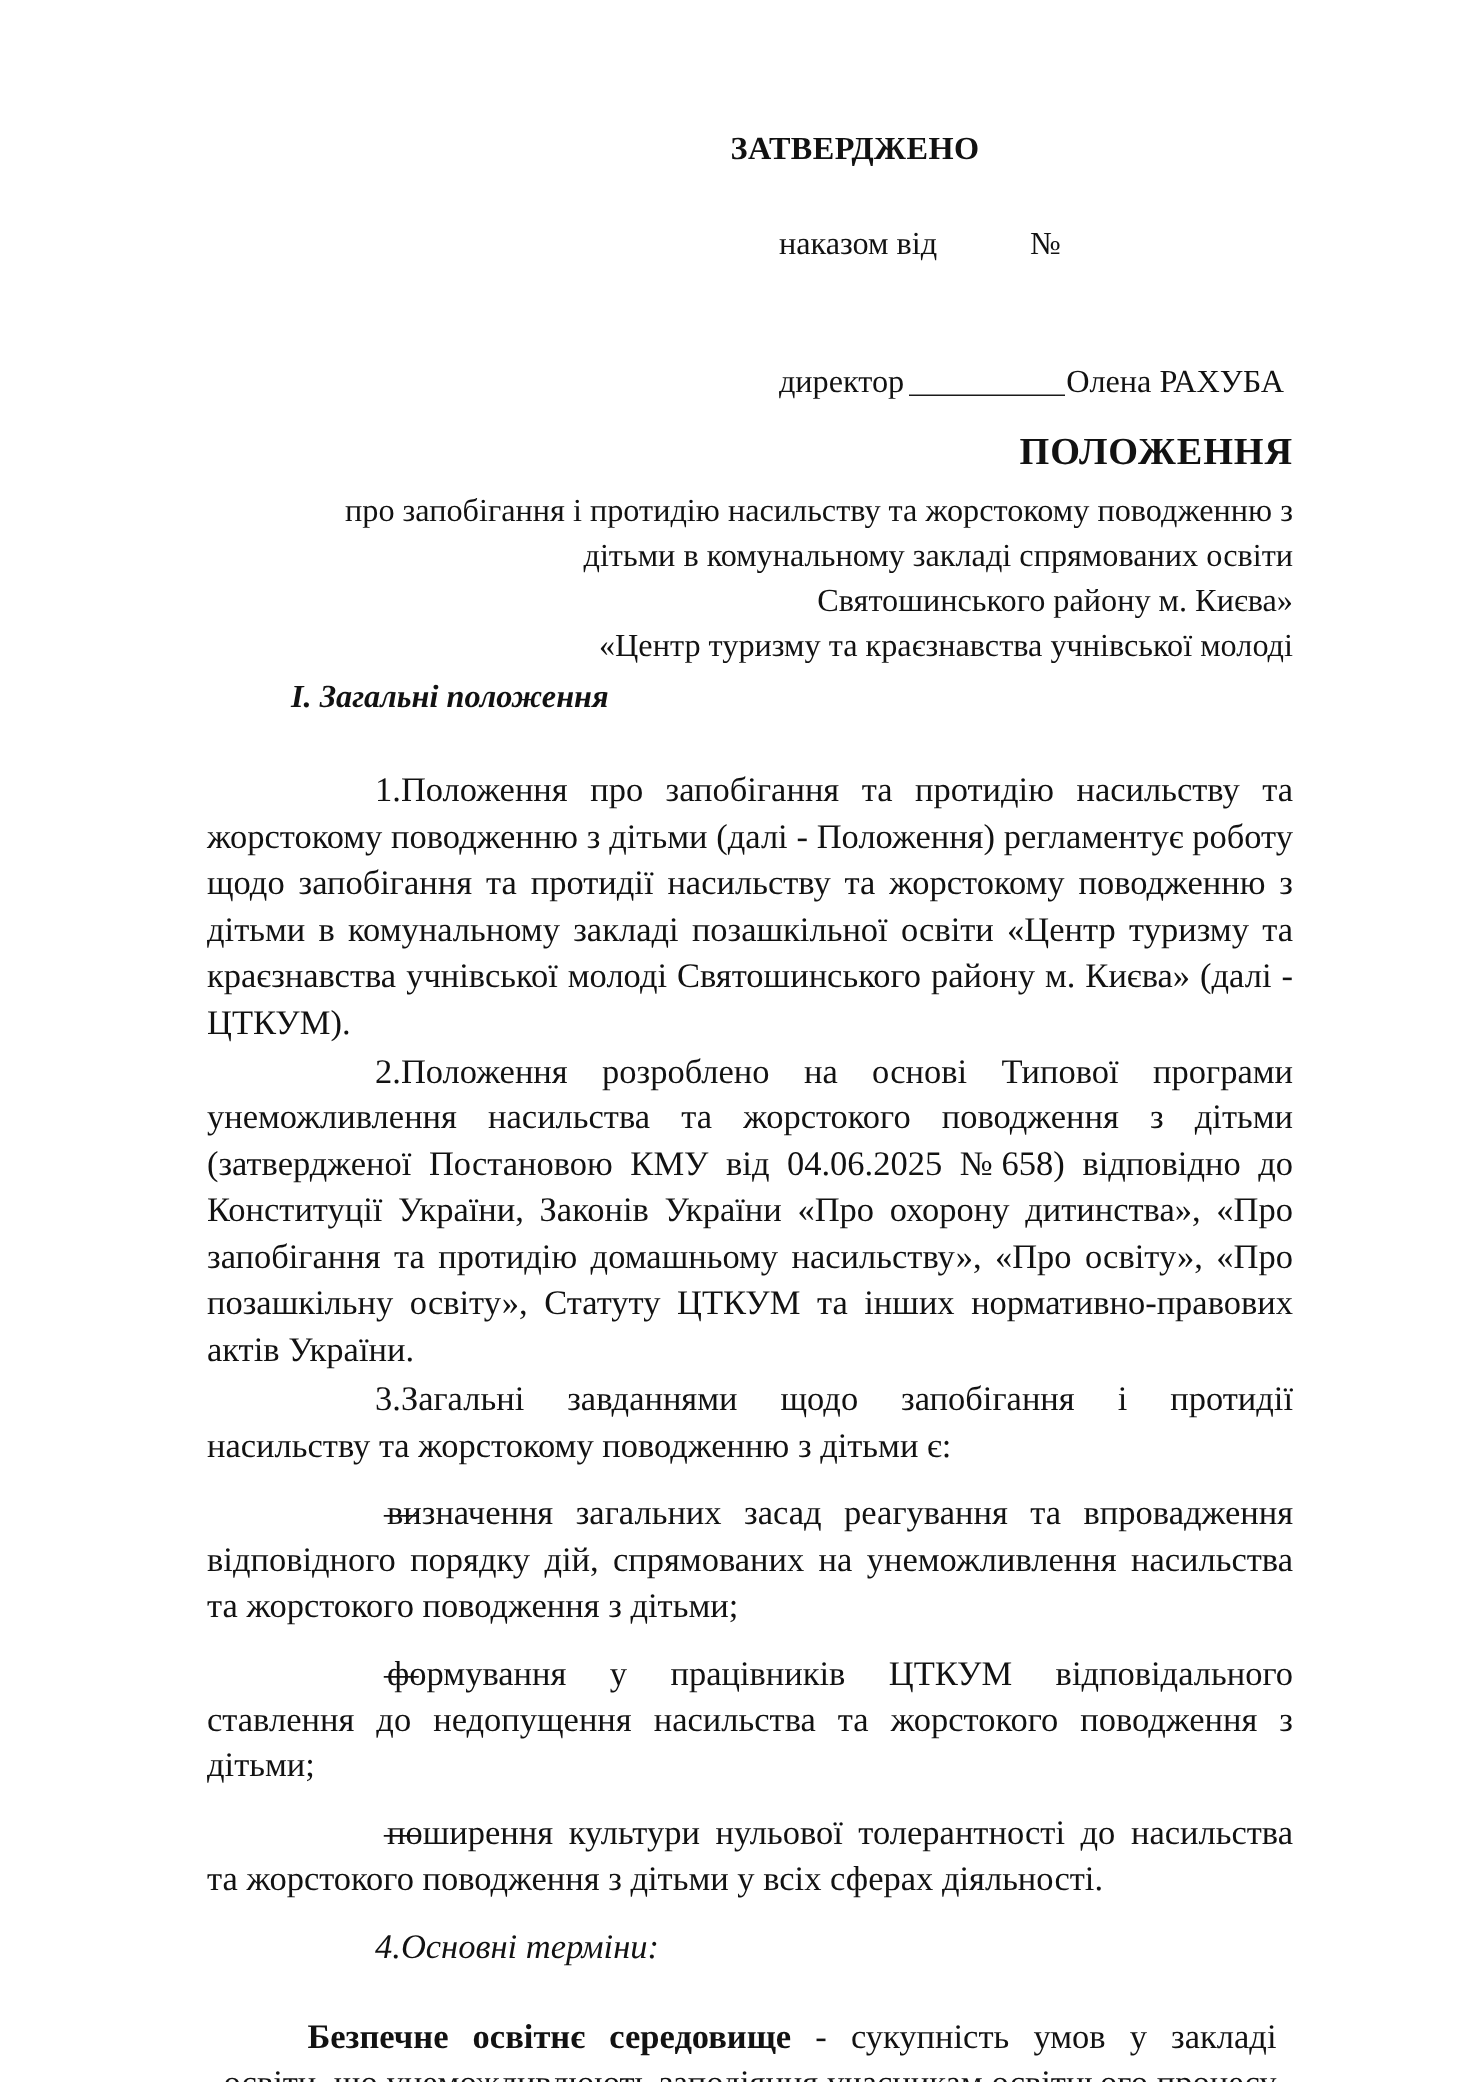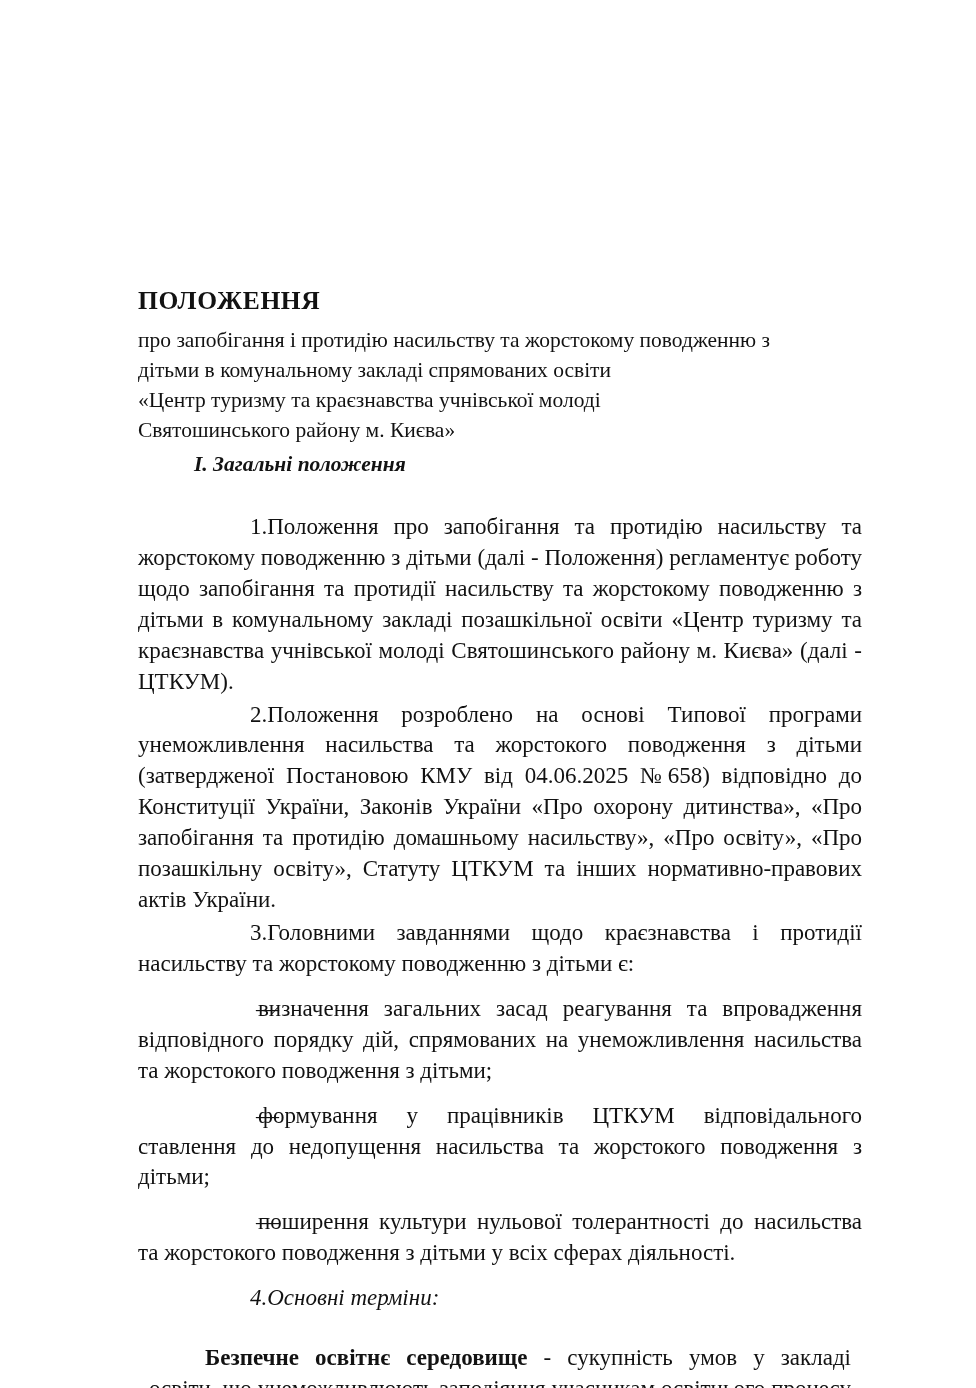--- a/index.html
+++ b/index.html
@@ -49,21 +49,21 @@
     vertical-align: -3px;
     margin: 0 1px 0 3px;
   }
 
   
   .doc-title-wrap {
     position: absolute;
     left: 138px;
     top: 286px;
     width: 724px;
-    text-align: left;
+    text-align: right;
   }
   .doc-title {
     font-size: 25.5px;
     font-weight: bold;
     letter-spacing: 0.6px;
     margin: 0 0 8px 0;
     line-height: 1.2;
   }
   .doc-subtitle {
     font-size: 21.5px;
@@ -131,40 +131,49 @@
     min-width: 62px;
   }
   .spacer-sm { height: 12px; }
   .spacer-md { height: 16px; }
 </style>
 </head>
 <body>
 
 <div class="page">
 
+  <div class="approval-block">
+    <div class="approval-title">ЗАТВЕРДЖЕНО</div>
+    <div class="approval-row">
+      <span>наказом від</span><span style="display:inline-block;width:62px;"></span><span>№</span>
+    </div>
+    <div class="approval-row">
+      <span>директор</span><span class="sig-line"></span><span>Олена РАХУБА</span>
+    </div>
+  </div>
 
   <div class="doc-title-wrap">
     <h1 class="doc-title">ПОЛОЖЕННЯ</h1>
     <div class="doc-subtitle">
       <span>про запобігання і протидію насильству та жорстокому поводженню з</span>
       <span>дітьми  в комунальному закладі спрямованих освіти</span>
+      <span>Святошинського району м. Києва»</span>
       <span>«Центр туризму та краєзнавства учнівської молоді</span>
-      <span>Святошинського району м. Києва»</span>
     </div>
   </div>
 
   <div class="section-heading">I. Загальні положення</div>
 
   <div class="body-area">
 
     <p class="para"><span class="num">1.</span><span>Положення про запобігання та протидію насильству та жорстокому поводженню з дітьми (далі - Положення) регламентує роботу щодо запобігання та протидії насильству та жорстокому поводженню з дітьми в  комунальному закладі позашкільної освіти «Центр туризму та краєзнавства учнівської молоді Святошинського району м. Києва» (далі - ЦТКУМ).</span></p>
 
     <p class="para"><span class="num">2.</span><span>Положення розроблено на основі Типової програми унеможливлення насильства та жорстокого поводження з дітьми (затвердженої Постановою КМУ від 04.06.2025 №658) відповідно до Конституції України,  Законів України «Про охорону дитинства», «Про запобігання та протидію домашньому насильству», «Про освіту», «Про позашкільну освіту», Статуту ЦТКУМ та інших нормативно-правових актів України.</span></p>
 
-    <p class="para"><span class="num">3.</span><span>Головними завданнями щодо краєзнавства і протидії насильству та жорстокому поводженню з дітьми є:</span></p>
+    <p class="para"><span class="num">3.</span><span>Загальні завданнями щодо запобігання і протидії насильству та жорстокому поводженню з дітьми є:</span></p>
 
     <div class="spacer-sm"></div>
 
     <p class="bullet"><span class="dash">—</span><span>визначення загальних засад реагування та впровадження відповідного порядку дій, спрямованих на унеможливлення насильства та жорстокого поводження з дітьми;</span></p>
 
     <div class="spacer-sm"></div>
 
     <p class="bullet"><span class="dash">—</span><span>формування у працівників ЦТКУМ відповідального ставлення до недопущення насильства та жорстокого поводження з дітьми;</span></p>
 
     <div class="spacer-sm"></div>

